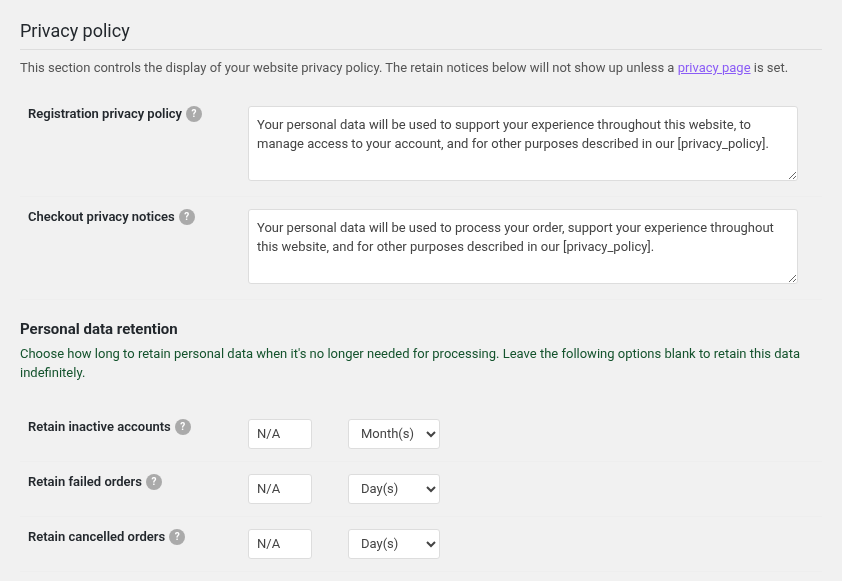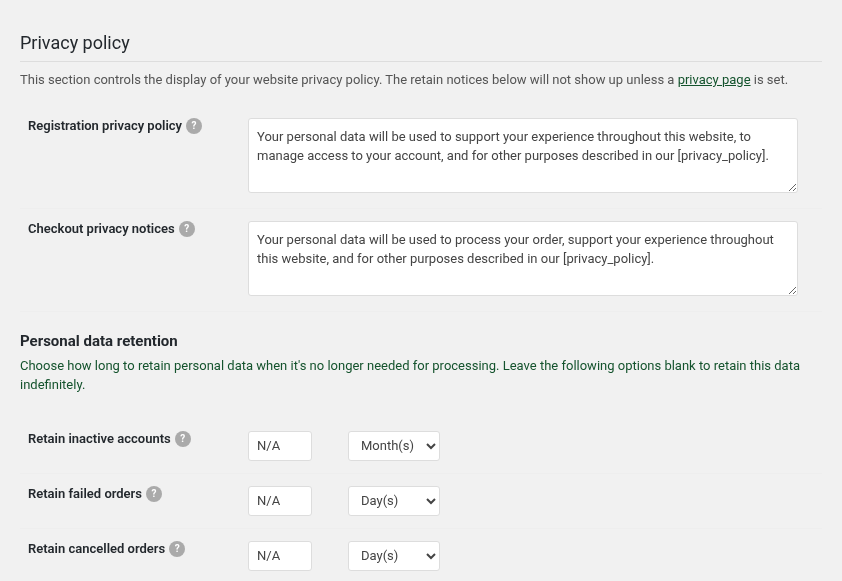--- a/index.html
+++ b/index.html
@@ -14,30 +14,29 @@
       background: #f1f1f1;
       max-width: 842px;
     }
     .section-title {
       font-size: 18px;
       font-weight: 400;
       color: #23282d;
       margin-bottom: 8px;
       border-bottom: 1px solid #ddd;
       padding-bottom: 8px;
-      margin-top: 12px;
     }
     .section-desc {
       font-size: 13px;
       color: #555;
       margin-bottom: 16px;
       line-height: 1.5;
     }
     .section-desc a {
-      color: #14532d;
+      color: #8b5cf6;
       text-decoration: underline;
     }
     .settings-table {
       width: 100%;
       border-collapse: collapse;
       margin-bottom: 20px;
     }
     .settings-table tr {
       border-bottom: 1px solid #eee;
     }

